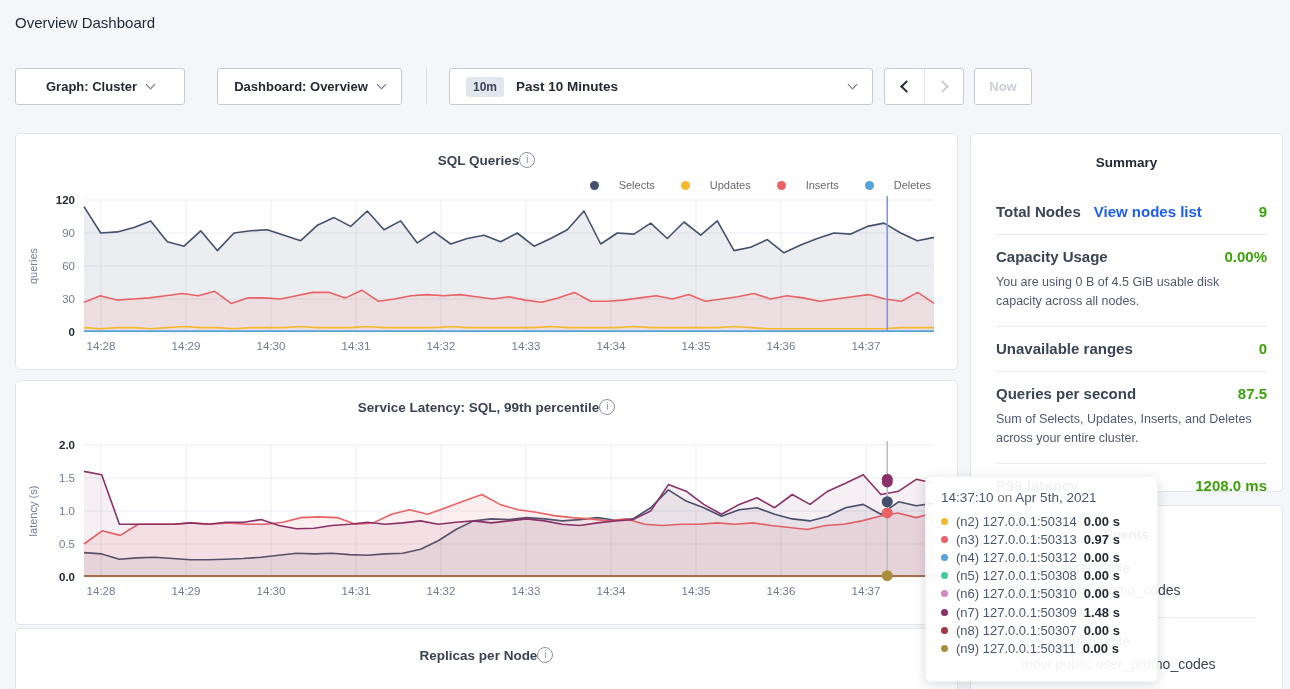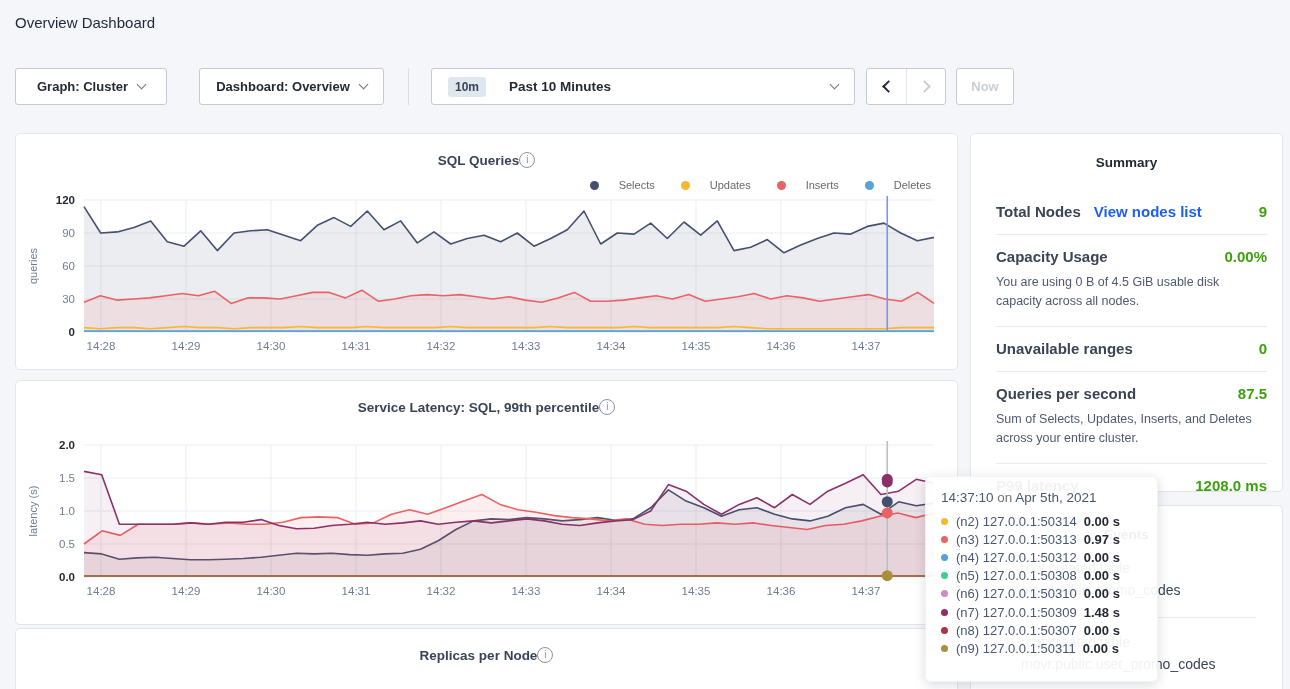--- a/index.html
+++ b/index.html
@@ -11,25 +11,25 @@
   }
   .page-title { position:absolute; left:15px; top:14px; font-size:15px; font-weight:500; color:#1f2735; }
 
   
   .controls { position:absolute; left:15px; top:68px; display:flex; align-items:center; }
   .ctl-btn {
     height:37px; background:#fff; border:1px solid #c5cad3; border-radius:3px;
     display:flex; align-items:center; justify-content:center; gap:10px;
     font-size:13px; font-weight:700; color:#242a35; cursor:pointer;
   }
-  .ctl-graph { width:152px; }
+  .ctl-graph { width:170px; }
   .ctl-dash  { width:185px; margin-left:32px; }
   .chev { width:7px; height:7px; border-right:1.6px solid #6b7484; border-bottom:1.6px solid #6b7484; transform:rotate(45deg); margin-top:-4px; }
   .vdiv { width:1px; height:37px; background:#dbdee4; margin:0 22px 0 24px; }
-  .time-widget { width:424px; justify-content:flex-start; padding:0 16px; gap:23px;align-items:center; }
+  .time-widget { width:424px; justify-content:flex-start; padding:0 16px; gap:12px;align-items:center; }
   .time-badge { background:#e1e7ef; color:#394455; font-size:12px; font-weight:700; border-radius:3px; padding:3px 7px; }
   .time-label { font-size:13.5px; font-weight:700; }
   .time-widget .chev { margin-left:auto; }
   .btn-group { display:flex; margin-left:11px; border:1px solid #c5cad3; border-radius:3px; background:#fff; height:37px; overflow:hidden; }
   .nav-btn { width:39px; display:flex; align-items:center; justify-content:center; cursor:pointer; }
   .nav-btn + .nav-btn { border-left:1px solid #e2e5ea; }
   .arr { width:9px; height:9px; border-right:2.4px solid #242a35; border-bottom:2.4px solid #242a35; }
   .arr.left  { transform:rotate(135deg); margin-left:4px; }
   .arr.right { transform:rotate(-45deg); border-color:#c9ced6; margin-right:4px; }
   .now-btn { margin-left:10px; width:58px; color:#c9ced6; }

